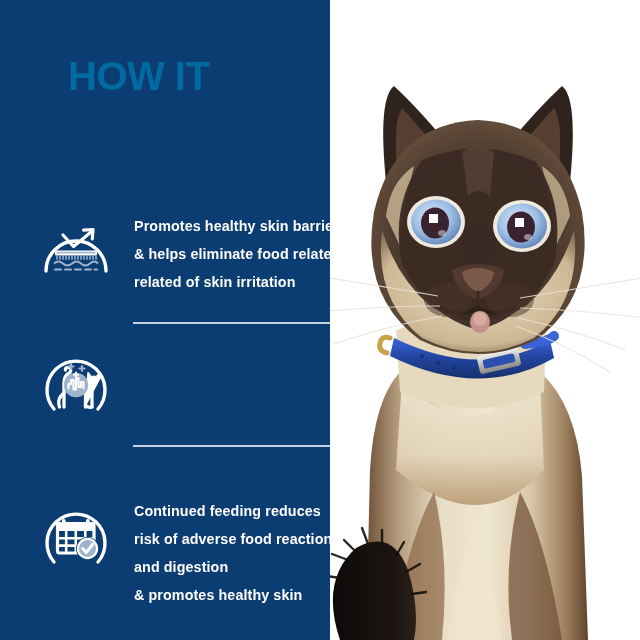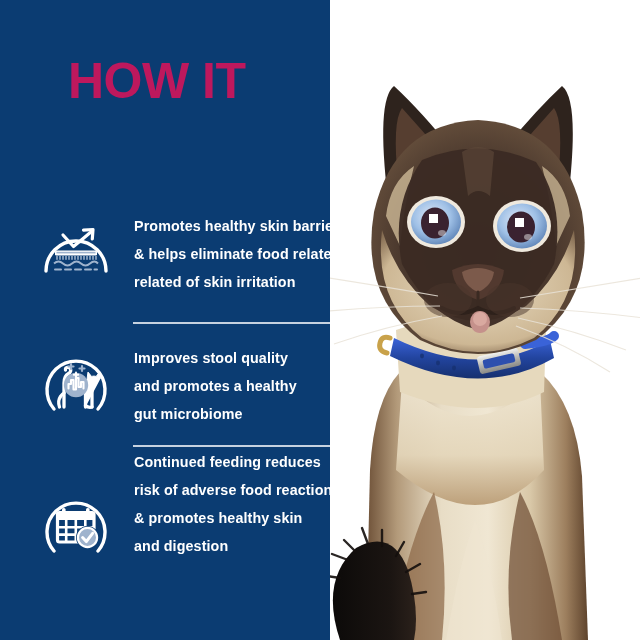--- a/index.html
+++ b/index.html
@@ -25,23 +25,23 @@
     height: 640px;
     background: #0b3c72;
   }
 
   
   #headline {
     position: absolute;
     left: 68px;
     top: 57px;
     width: 300px;
-    color: #be185d;
+    color: #0369a1;
     font-weight: 800;
-    font-size: 50px;
+    font-size: 40px;
     line-height: 0.98;
     letter-spacing: -0.5px;
     text-transform: uppercase;
   }
   #headline .hl-line { display: block; white-space: nowrap; }
 
   
   .benefit {
     position: absolute;
     left: 40px;
@@ -61,21 +61,21 @@
     color: #ffffff;
     font-size: 14.3px;
     font-weight: 700;
     line-height: 1.95;
     letter-spacing: 0.1px;
   }
   .benefit-text .bl { display: block; white-space: nowrap; }
 
   #benefit-1 { top: 213px; }
   #benefit-2 { top: 345px; }
-  #benefit-3 { top: 449px; align-items: flex-end; }
+  #benefit-3 { top: 498px; }
 
   
   .divider {
     position: absolute;
     left: 133px;
     width: 200px;
     height: 2px;
     background: #c6d2e0;
   }
   #divider-1 { top: 322px; }
@@ -166,25 +166,20 @@
             <line x1="28.5" y1="19.5" x2="33.5" y2="19.5"></line>
           <line x1="42" y1="19" x2="42" y2="24"></line>
             <line x1="39.5" y1="21.5" x2="44.5" y2="21.5"></line>
         </g>
         <g stroke="#ffffff" stroke-width="2" stroke-linecap="round">
           <line x1="36" y1="25.5" x2="36" y2="30"></line>
             <line x1="33.8" y1="27.8" x2="38.2" y2="27.8"></line>
         </g>
       </svg>
     </div>
-    <div class="benefit-text">
-      <span class="bl">Improves stool quality</span>
-      <span class="bl">and promotes a healthy</span>
-      <span class="bl">gut microbiome</span>
-    </div>
   </div>
 
   <div class="divider" id="divider-2"></div>
 
   <div class="benefit" id="benefit-3">
     <div class="benefit-icon">
       <svg viewBox="0 0 72 72" xmlns="http://www.w3.org/2000/svg">
         <path d="M14 62 A29 29 0 1 1 58 62" fill="none" stroke="#ffffff" stroke-width="3.4" stroke-linecap="round"></path>
         <rect x="22" y="19" width="3.6" height="7" rx="1.6" fill="#ffffff"></rect>
         <rect x="46" y="19" width="3.6" height="7" rx="1.6" fill="#ffffff"></rect>
@@ -198,22 +193,22 @@
           <line x1="17.5" y1="45.6" x2="54" y2="45.6"></line>
         </g>
         <circle cx="47.5" cy="48.5" r="11.5" fill="#0b3c72"></circle>
         <circle cx="47.5" cy="48.5" r="9.6" fill="#9fb3cd" stroke="#ffffff" stroke-width="2.2"></circle>
         <path d="M42.6 48.6 L46.3 52.6 L52.6 44.3" fill="none" stroke="#ffffff" stroke-width="3" stroke-linecap="round" stroke-linejoin="round"></path>
       </svg>
     </div>
     <div class="benefit-text">
       <span class="bl">Continued feeding reduces</span>
       <span class="bl">risk of adverse food reactions</span>
+      <span class="bl">and digestion</span>
       <span class="bl">&amp; promotes healthy skin</span>
-      <span class="bl">and digestion</span>
     </div>
   </div>
 
   <div id="cat-photo">
     <svg viewBox="0 0 310 640" xmlns="http://www.w3.org/2000/svg">
       <defs>
         <linearGradient id="bodyFur" x1="0" y1="0" x2="1" y2="0">
           <stop offset="0%" stop-color="#6d5037"></stop>
           <stop offset="14%" stop-color="#b39a7a"></stop>
           <stop offset="34%" stop-color="#e8ddc6"></stop>

